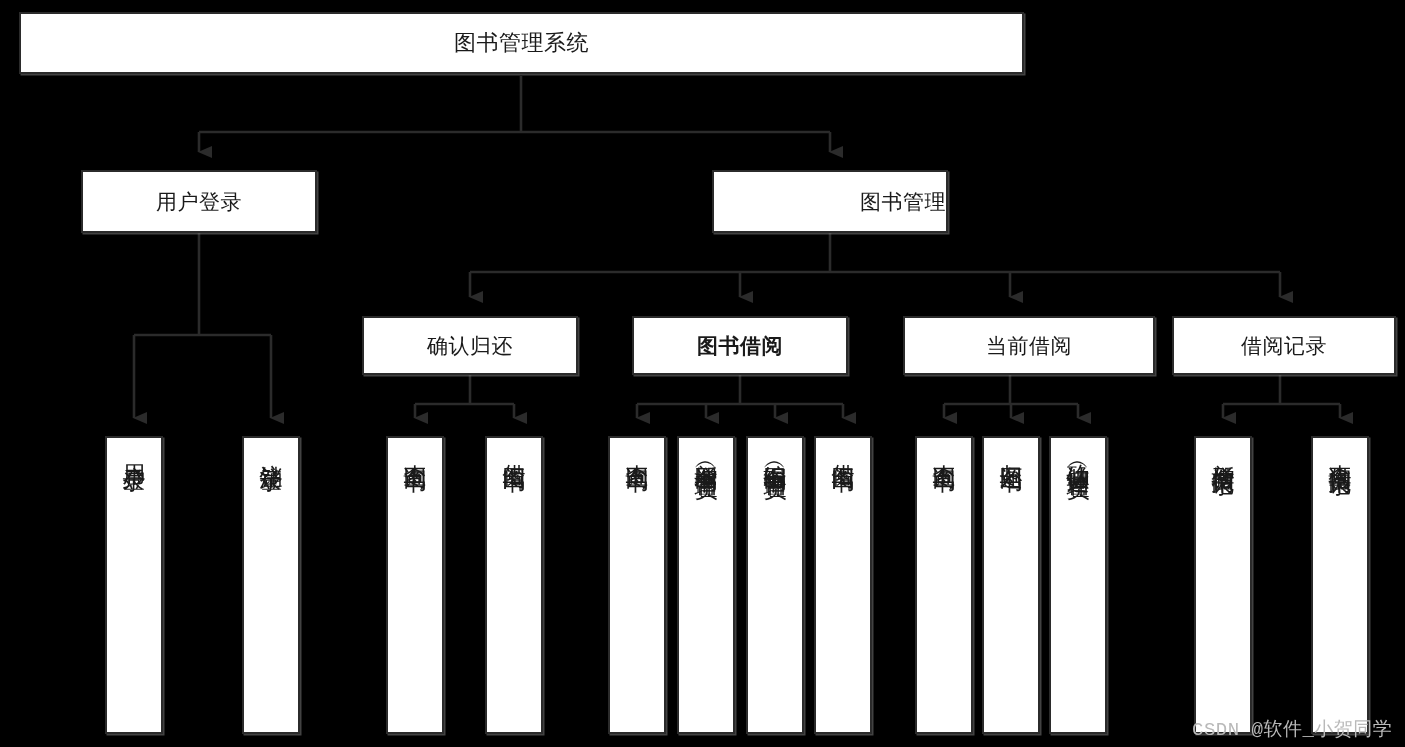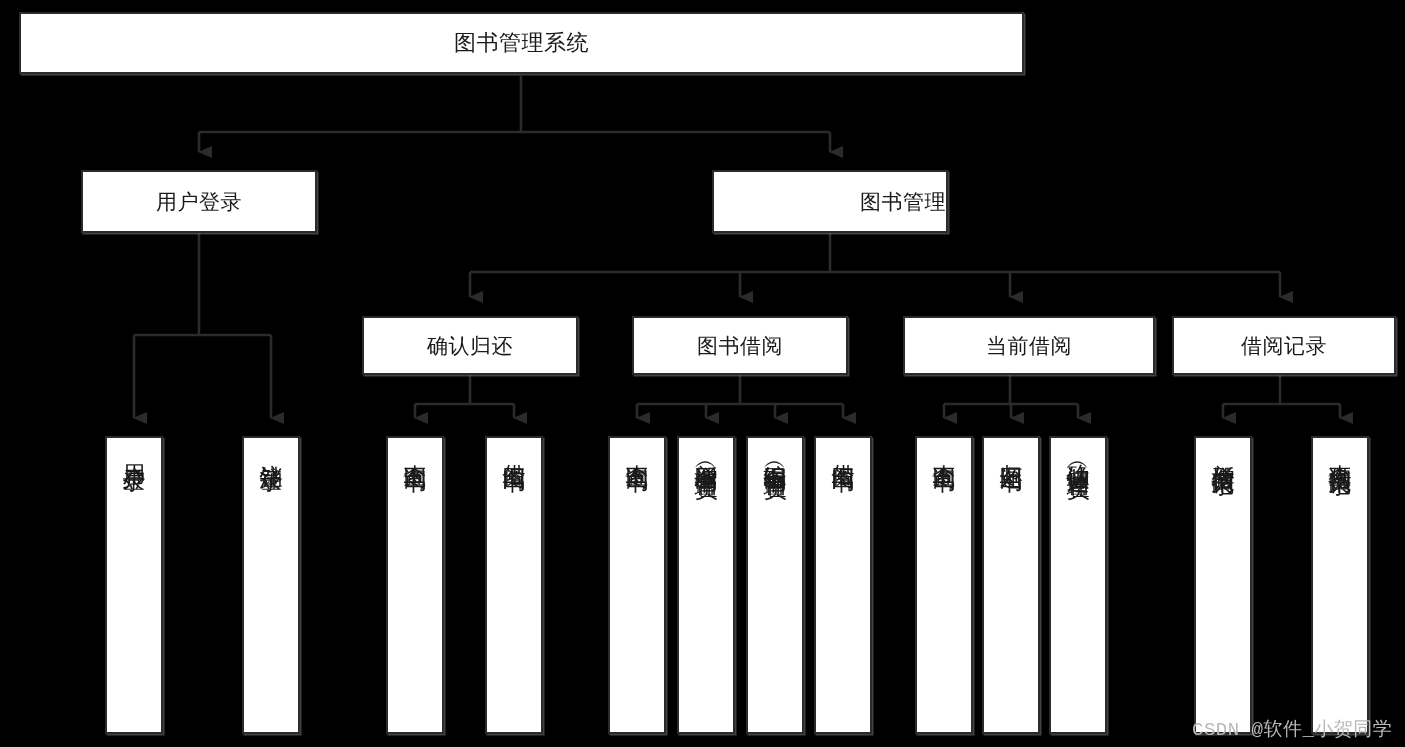--- a/index.html
+++ b/index.html
@@ -136,21 +136,21 @@
   <div class="node horiz" style="left:81px; top:170px; width:236px; height:63px;">
     <span class="label">用户登录</span>
   </div>
   <div class="node horiz" style="left:712px; top:170px; width:236px; height:63px;justify-content:flex-end;">
     <span class="label">图书管理</span>
   </div>
 
   <div class="node horiz" style="left:362px; top:316px; width:216px; height:59px;">
     <span class="label">确认归还</span>
   </div>
-  <div class="node horiz" style="left:632px; top:316px; width:216px; height:59px;">
+  <div class="node horiz" style="left:632px; top:316px; width:216px; height:59px;font-weight:bold;">
     <span class="label">图书借阅</span>
   </div>
   <div class="node horiz" style="left:903px; top:316px; width:252px; height:59px;">
     <span class="label">当前借阅</span>
   </div>
   <div class="node horiz" style="left:1172px; top:316px; width:224px; height:59px;">
     <span class="label">借阅记录</span>
   </div>
 
   <div class="node vert" style="left:105px; top:436px; width:58px; height:298px;">

